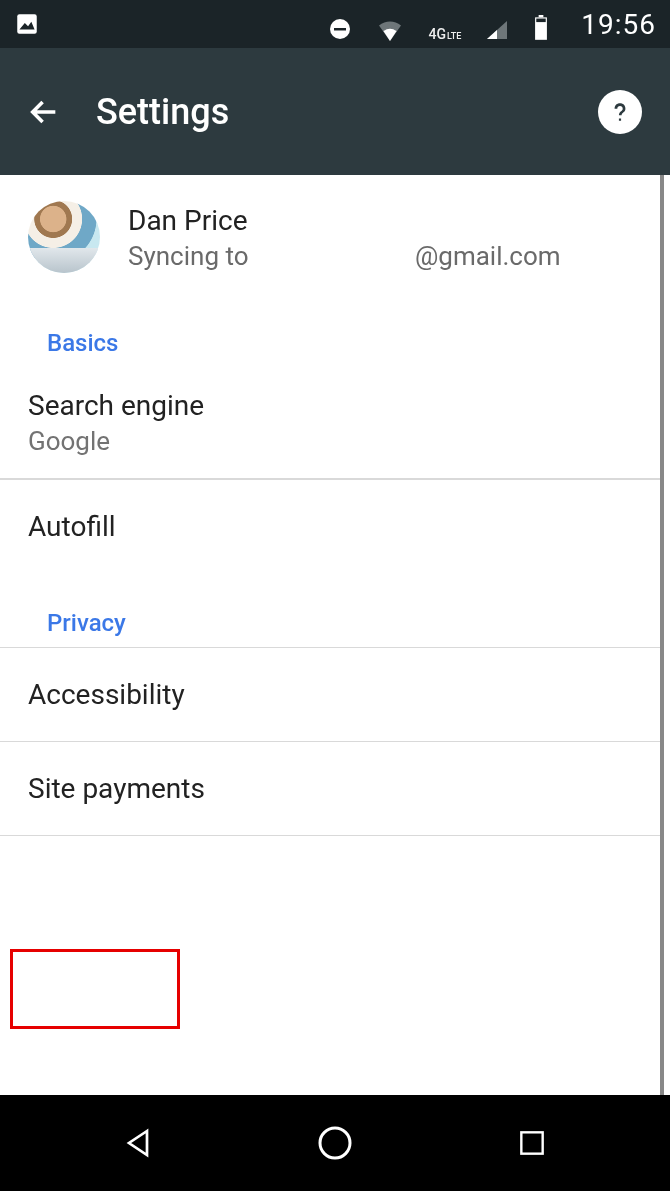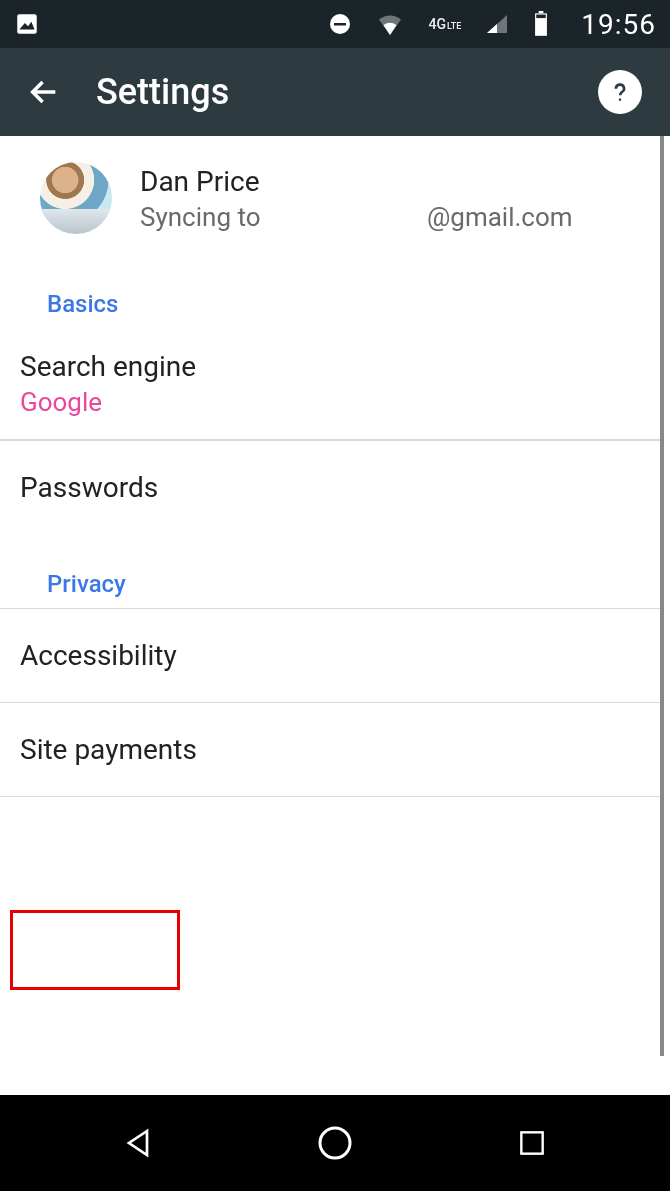--- a/index.html
+++ b/index.html
@@ -1,38 +1,38 @@
 <!DOCTYPE html>
 <html><head>
 <meta charset="utf-8">
 <style>
   * { box-sizing: border-box; margin: 0; padding: 0; }
   html, body { width: 670px; height: 1191px; font-family: Roboto, Arial, sans-serif; background:#fff; overflow:hidden; }
   .status-bar { height:48px; background:#1b2428; color:#fff; display:flex; align-items:center; padding:0 14px; }
   .status-left { display:flex; align-items:center; gap:8px; }
-  .status-right { margin-left:auto; display:flex; align-items:center; gap:24px; }
+  .status-right { margin-left:auto; display:flex; align-items:flex-end; gap:24px; }
   .clock { font-size:28px; font-weight:400; letter-spacing:1px; margin-left:8px;}
   .icon-svg { display:block; }
-  .app-bar { height:88px; background:#2d3a3f; color:#fff; display:flex; align-items:center; padding:0 20px; }
+  .app-bar { height:127px; background:#2d3a3f; color:#fff; display:flex; align-items:center; padding:0 20px; }
   .app-bar .back { width:48px; height:48px; display:flex; align-items:center; justify-content:center; cursor:pointer; }
   .app-bar .title { font-size:36px; font-weight:500; margin-left:28px; flex:1; color:#fff; }
   .app-bar .help { width:44px; height:44px; border-radius:50%; background:#fff; display:flex; align-items:center; justify-content:center; margin-right:8px; cursor:pointer;}
   .content-scroll { position:relative; height:920px; border-right:4px solid #888; margin-right:6px;}
-  .account-row { display:flex; align-items:center; padding:26px 28px 20px 28px;margin-left:12px; }
+  .account-row { display:flex; align-items:center; padding:26px 28px 20px 28px; }
   .avatar { width:72px; height:72px; border-radius:50%; background: radial-gradient(circle at 35% 25%, #dcb28a 0 18%, #a07850 19% 26%, #f5efe6 27% 40%, #6fa8c7 41% 60%, #c8e8f0 61% 100%); position:relative; flex-shrink:0; overflow:hidden;}
   .avatar::after{ content:""; position:absolute; bottom:0; left:0; right:0; height:35%; background:linear-gradient(#e1e7eb,#b8c4cc); }
   .account-text { margin-left:28px; }
   .account-name { font-size:28px; color:#222; }
   .account-sync { font-size:26px; color:#6a6a6a; margin-top:4px;text-align:center; }
   .email-label { margin-left:160px; }
   .section-header { font-size:24px; font-weight:500; color:#3b78e7; padding:36px 28px 10px 28px;margin-left:19px; }
-  .list-item { padding:22px 20px; cursor:pointer; position:relative; }
+  .list-item { padding:22px 28px; cursor:pointer; position:relative; }
   .list-item.single { padding-top:30px; padding-bottom:30px; }
   .item-title { font-size:28px; color:#222; }
-  .item-sub { font-size:26px; color:#ec4899; margin-top:4px; }
+  .item-sub { font-size:26px; color:#737373; margin-top:4px; }
   .divider { height:1px; background:#d9d9d9; }
   .highlight-box { position:absolute; border:3px solid #e60000; left:10px; top:774px; width:170px; height:80px; pointer-events:none; }
   .nav-bar { height:96px; background:#000; display:flex; align-items:center; justify-content:space-around; padding:0 40px; position:absolute; bottom:0; left:0; right:0;}
   .nav-bar .nav-btn { width:60px; height:60px; display:flex; align-items:center; justify-content:center; cursor:pointer; }
   .tiny-badge { font-size:14px; line-height:14px; font-weight:500; color:#eee; }
 </style>
 </head>
 <body>
 
 <div class="status-bar">
@@ -109,21 +109,21 @@
 
   <div class="list-item">
     <div class="item-title">Search engine</div>
     <div class="item-sub">Google</div>
   </div>
   <div class="divider"></div>
 
   <div class="divider"></div>
 
   <div class="list-item single">
-    <div class="item-title">Passwords</div>
+    <div class="item-title">Autofill</div>
   </div>
 
   <div class="section-header">Privacy</div>
 
   <div class="divider"></div>
 
   <div class="list-item single">
     <div class="item-title">Accessibility</div>
   </div>
   <div class="divider"></div>

